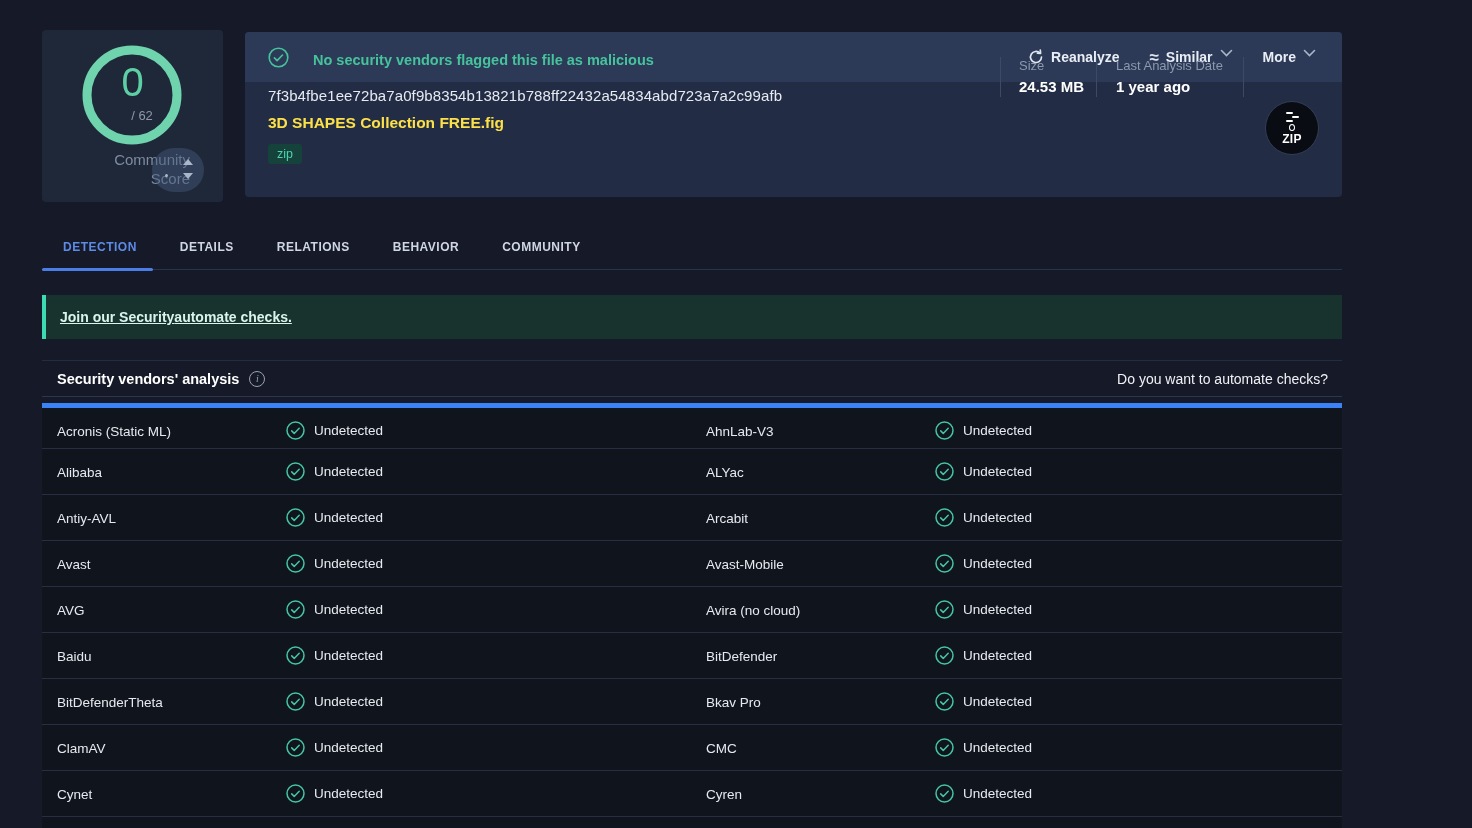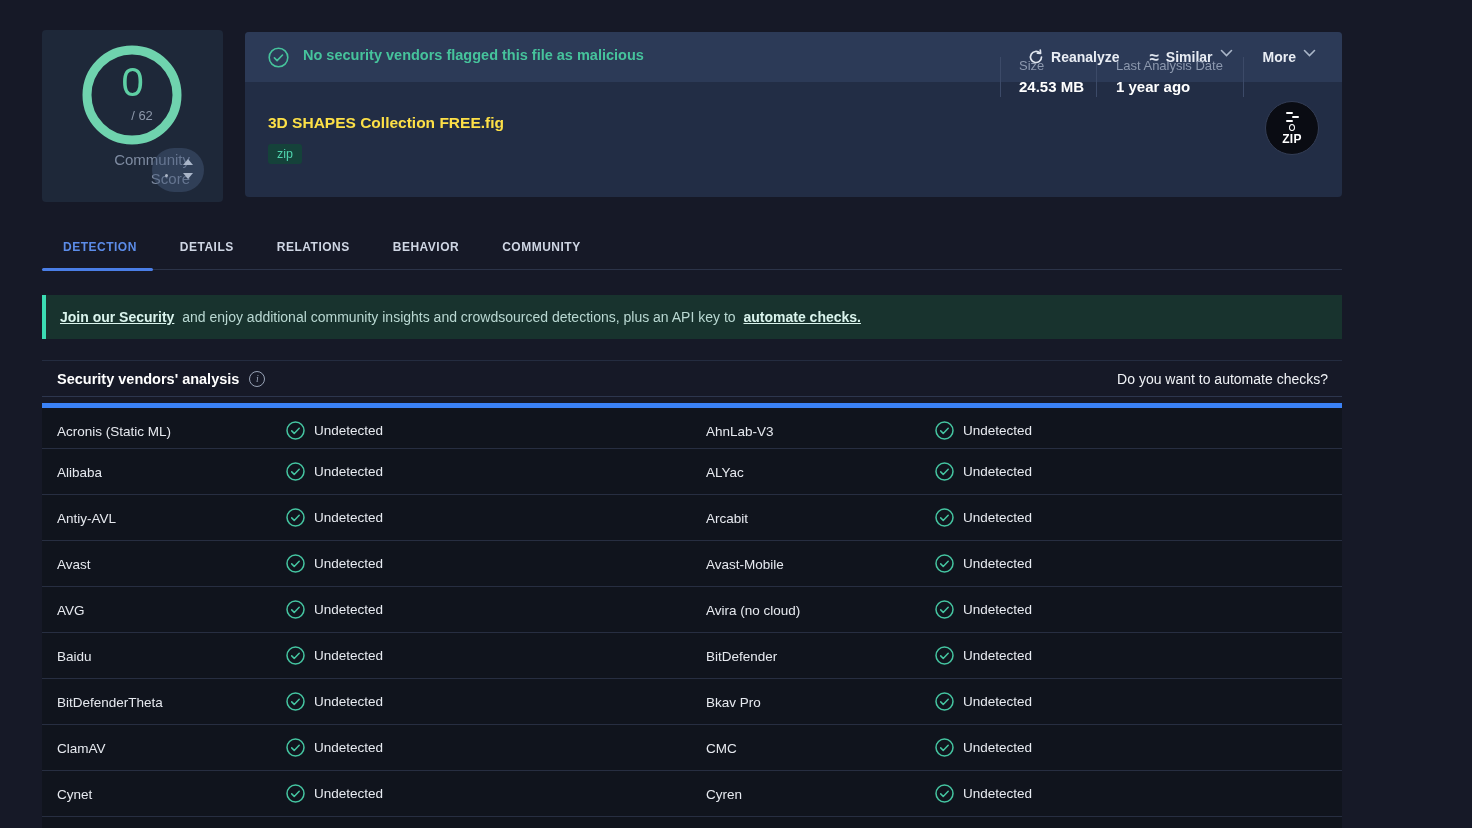--- a/index.html
+++ b/index.html
@@ -48,21 +48,21 @@
   .file-card {
     position:absolute; left:245px; top:32px; width:1097px; height:165px;
     background:#222d45; border-radius:4px;
   }
   .file-card-top {
     position:absolute; left:0; top:0; width:1097px; height:50px;
     background:#2c3a57; border-radius:4px 4px 0 0;
     display:flex; align-items:center; justify-content:space-between;
     padding:0 26px 0 23px;
   }
-  .status-left { display:flex; align-items:flex-start; gap:14px; }
+  .status-left { display:flex; align-items:flex-end; gap:24px; }
   .status-msg { color:#46c39c; font-size:14.5px; font-weight:700; }
   .top-actions { display:flex; align-items:center; gap:30px; }
   .action-btn {
     display:flex; align-items:flex-start; gap:7px;
     color:#e9edf4; font-size:14px; font-weight:700; cursor:pointer;
   }
   .action-icon { display:flex; align-items:center; color:#dfe5ee; }
   .approx-glyph { font-size:17px; line-height:1; color:#dfe5ee; }
 
   .file-hash {
@@ -214,20 +214,21 @@
         <span>More</span>
         <span class="action-icon">
           <svg width="13" height="8" viewBox="0 0 13 8">
               <path d="M1.5 1.5l5 5 5-5" fill="none" stroke="#aab6c9" stroke-width="1.6" stroke-linecap="round"></path>
             </svg>
         </span>
       </div>
     </div>
   </div>
 
+  <div class="file-hash">7f3b4fbe1ee72ba7a0f9b8354b13821b788ff22432a54834abd723a7a2c99afb</div>
   <div class="file-name">3D SHAPES Collection FREE.fig</div>
   <div class="file-tags">
     <span class="tag">zip</span>
   </div>
 
   <div class="info-divider" style="left:755px"></div>
   <div class="info-block" style="left:774px">
     <div class="info-label">Size</div>
     <div class="info-value">24.53 MB</div>
   </div>
@@ -253,21 +254,20 @@
   <div class="tab-indicator"></div>
 <div class="tab active">DETECTION</div>
     <div class="tab">DETAILS</div>
     <div class="tab">RELATIONS</div>
     <div class="tab">BEHAVIOR</div>
     <div class="tab">COMMUNITY</div>
   </div>
 
 <div class="banner">
   <a>Join our Security</a>
-    <span class="mid"> and enjoy additional community insights and crowdsourced detections, plus an API key to </span>
     <a>automate checks.</a>
 </div>
 
 <div class="section-header">
   <div class="sh-left">
     <span class="sh-title">Security vendors' analysis</span>
     <span class="info-icon">i</span>
   </div>
   <span class="sh-right">Do you want to automate checks?</span>
 </div>

